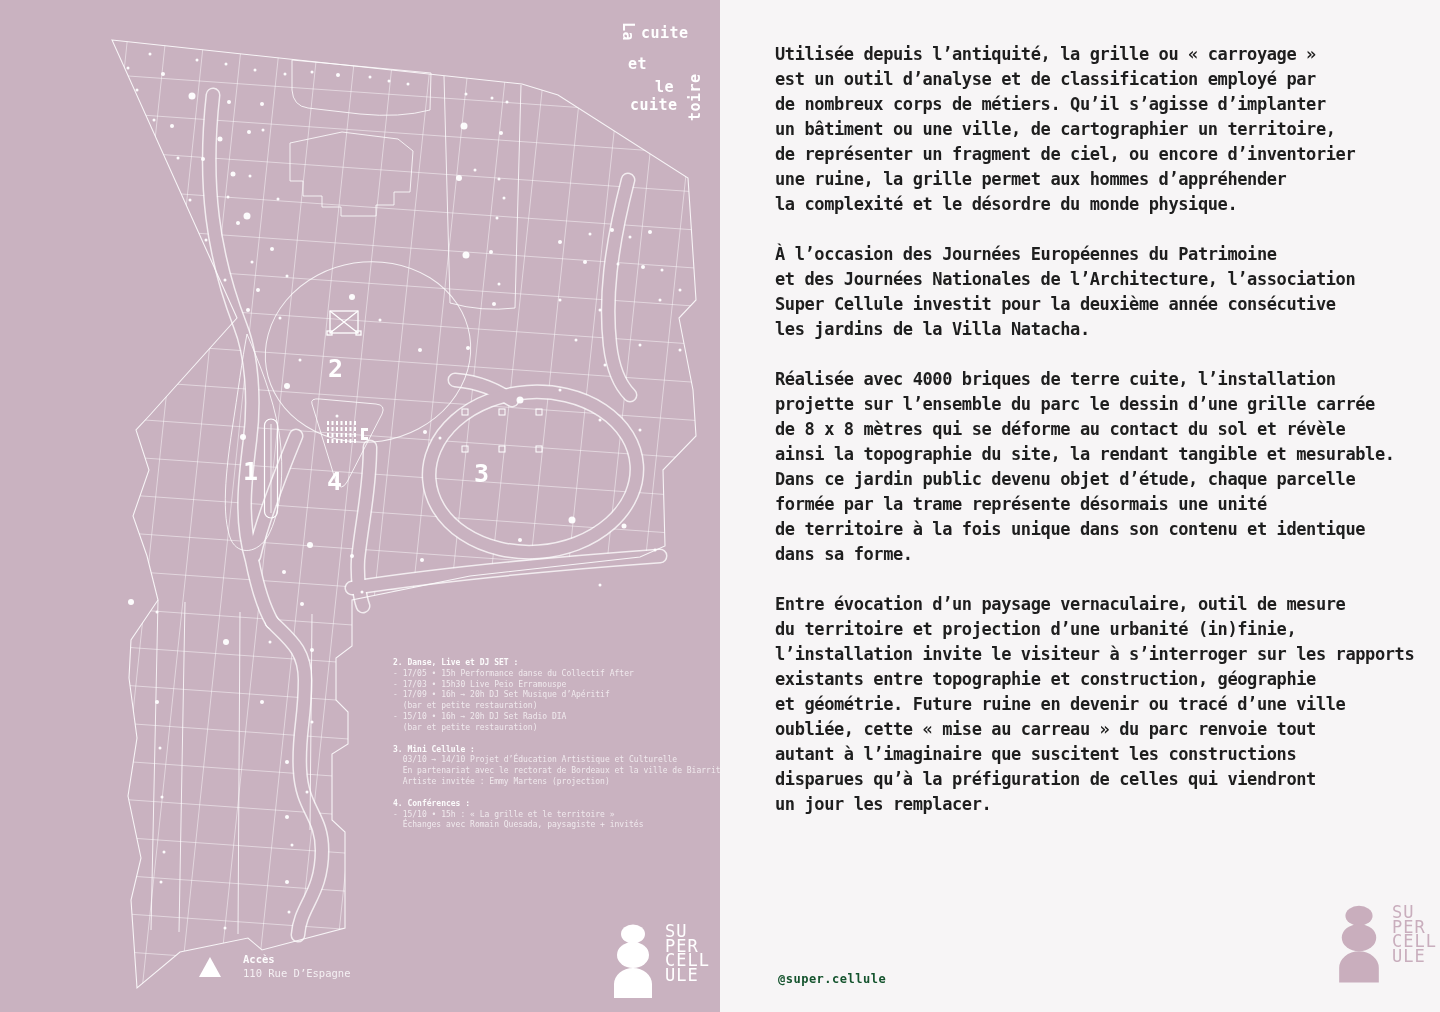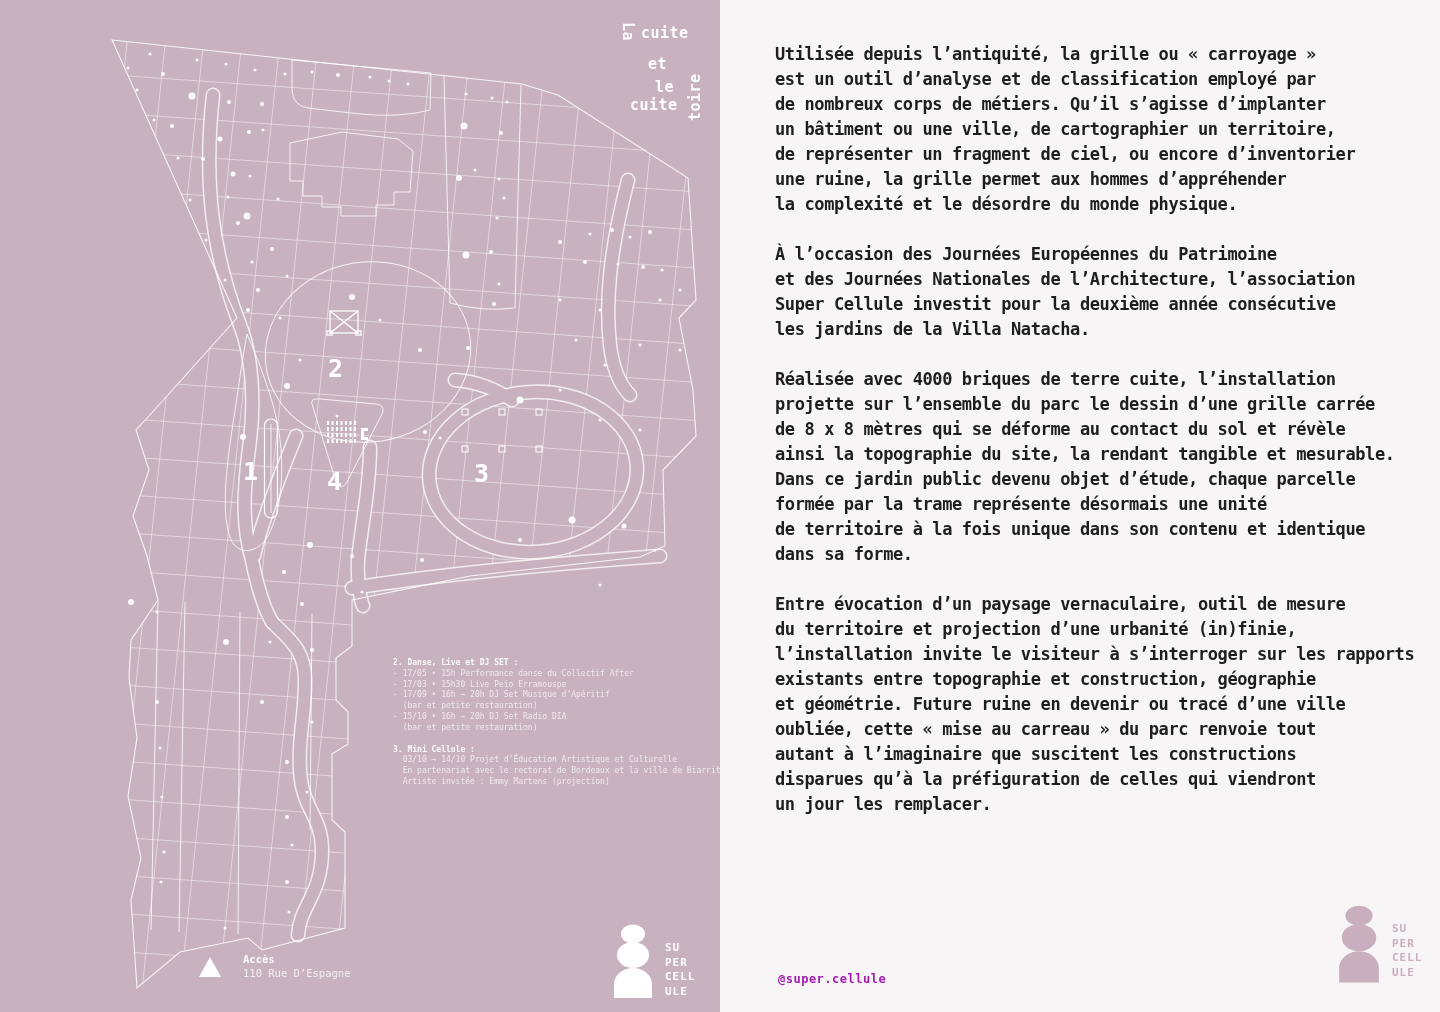--- a/index.html
+++ b/index.html
@@ -8,41 +8,41 @@
           font-family:"DejaVu Sans Mono","Liberation Mono",monospace;}
   
   .panel-left{position:absolute;left:0;top:0;width:720px;height:1012px;background:#c9b2c0;}
   .map-svg{position:absolute;left:0;top:0;}
   
   .title-lockup{position:absolute;left:0;top:0;width:720px;height:140px;color:#fff;
                 font-weight:bold;font-size:15px;letter-spacing:.5px;}
   .title-lockup span{position:absolute;white-space:nowrap;}
   .w-la{left:637px;top:22px;transform:rotate(90deg);transform-origin:0 0;}
   .w-grille{left:641px;top:24px;}
-  .w-et{left:648px;top:55px;}
+  .w-et{left:628px;top:55px;}
   .w-le{left:655px;top:78px;}
   .w-terri{left:630px;top:96px;}
   .w-toire{left:686px;top:121px;transform:rotate(-90deg);transform-origin:0 0;}
   
   .legend{position:absolute;left:393px;top:658px;width:324px;color:#fff;font-size:8px;line-height:10.8px;}
   .legend .sec{margin-bottom:11px;}
   .legend .sec-title{font-weight:bold;opacity:.95;}
   .legend .ln{opacity:.72;white-space:pre;}
   
   .logo{position:absolute;display:flex;align-items:flex-start;}
   .logo-left{left:610px;top:922px;color:#ffffff;}
   .logo-right{left:1335px;top:903px;color:#c9aebd;}
   .logo svg{display:block;}
-  .logo-text{font-weight:bold;font-size:11px;line-height:14.5px;letter-spacing:1px;margin-left:9px;margin-top:19px;}
+  .logo-text{font-weight:normal;font-size:17px;line-height:14.5px;letter-spacing:1px;margin-left:9px;margin-top:2px;}
   
   .panel-right{position:absolute;left:720px;top:0;width:720px;height:1012px;background:#f7f5f6;}
   .article{position:absolute;left:55px;top:42px;width:665px;color:#1e1e1e;
            font-size:17px;line-height:25px;font-weight:bold;letter-spacing:-0.4px;}
   .article p{margin:0 0 25px 0;white-space:pre-line;}
-  .handle{position:absolute;left:58px;top:972px;font-size:12px;font-weight:bold;color:#a21caf;letter-spacing:.5px;}
+  .handle{position:absolute;left:58px;top:972px;font-size:12px;font-weight:bold;color:#14532d;letter-spacing:.5px;}
 </style>
 </head>
 <body>
 
 <div class="poster">
 
   <div class="panel-left">
 
     <svg class="map-svg" width="720" height="1012" viewBox="0 0 720 1012">
       <defs>
@@ -315,20 +315,25 @@
         <div class="ln">  (bar et petite restauration)</div>
         <div class="ln">- 15/10 • 16h → 20h DJ Set Radio DIA</div>
         <div class="ln">  (bar et petite restauration)</div>
       </div>
       <div class="sec">
         <div class="sec-title">3. Mini Cellule  :</div>
         <div class="ln">  03/10 → 14/10 Projet d’Éducation Artistique et Culturelle</div>
         <div class="ln">  En partenariat avec le rectorat de Bordeaux et la ville de Biarritz</div>
         <div class="ln">  Artiste invitée : Emmy Martens (projection)</div>
       </div>
+      <div class="sec">
+        <div class="sec-title">4. Conférences :</div>
+        <div class="ln">- 15/10 • 15h : « La grille et le territoire »</div>
+        <div class="ln">  Échanges avec Romain Quesada, paysagiste + invités</div>
+      </div>
     </div>
 
     <div class="logo logo-left">
       <svg width="46" height="80" viewBox="0 0 46 80">
         <g fill="currentColor" color="#ffffff">
           <ellipse cx="23" cy="12" rx="12" ry="9.5" fill="#ffffff"></ellipse>
           <ellipse cx="23" cy="33" rx="16" ry="13" fill="#ffffff"></ellipse>
           <path d="M4,62 a19,16 0 1,1 38,0 L42,76 L4,76 Z" fill="#ffffff"></path>
         </g>
       </svg>

